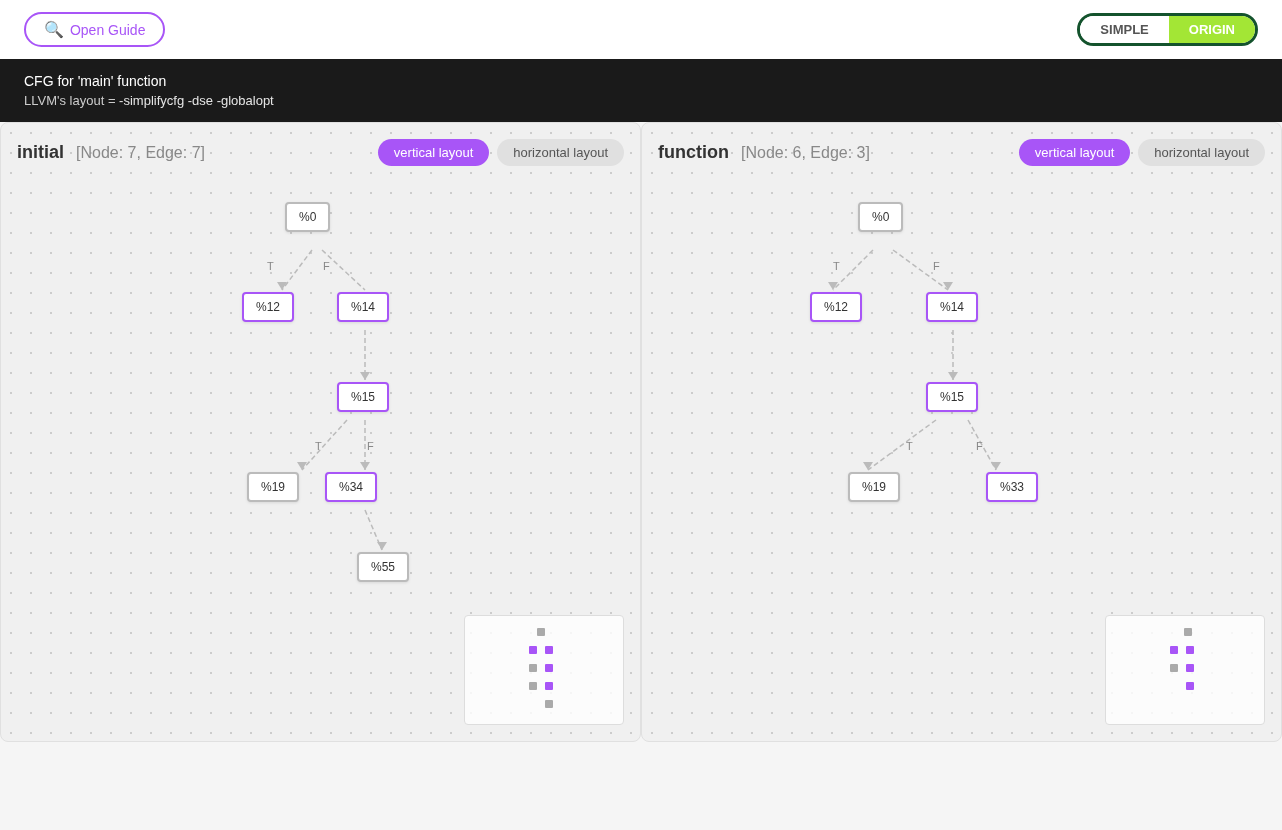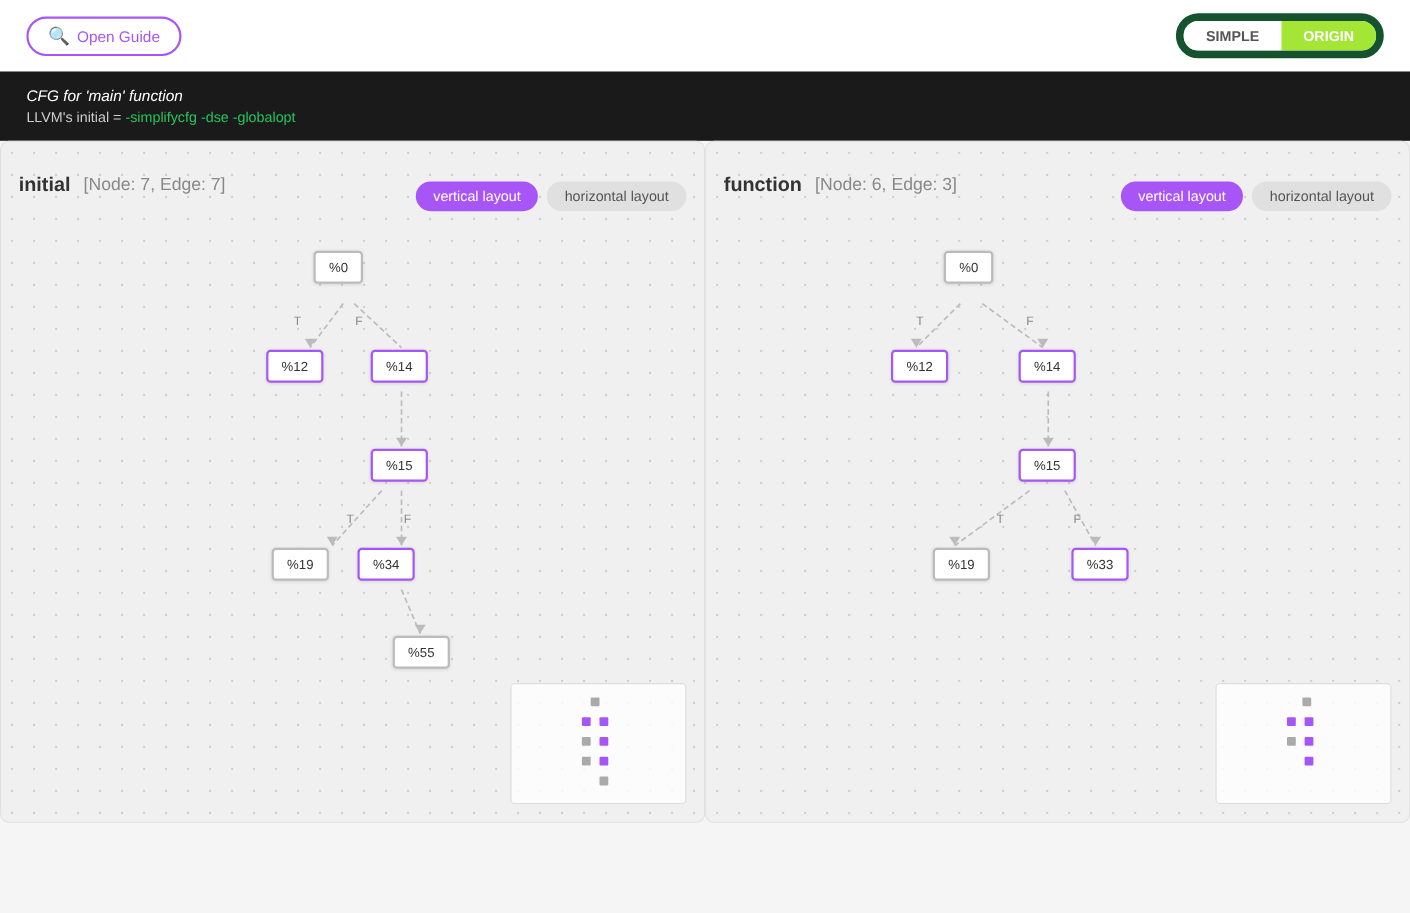--- a/index.html
+++ b/index.html
@@ -24,21 +24,21 @@
       color: #a855f7;
       font-size: 14px;
       cursor: pointer;
     }
     .open-guide-btn .icon { font-size: 16px; }
 
     .mode-toggle {
       display: flex;
       border-radius: 999px;
       overflow: hidden;
-      border: 7px solid #14532d;
+      border: 3px solid #14532d;
     }
     .mode-btn {
       padding: 6px 20px;
       font-size: 13px;
       font-weight: 600;
       cursor: pointer;
       border: none;
       background: transparent;
     }
     .mode-btn.active {
@@ -50,24 +50,24 @@
       color: #555;
     }
 
     
     .info-banner {
       background: #1a1a1a;
       color: #fff;
       padding: 14px 24px;
       margin: 0;
     }
-    .info-banner .title { font-size: 14px; margin-bottom: 4px; font-style: italic; }
+    .info-banner .title { font-size: 14px; margin-bottom: 4px; }
     .info-banner .passes { font-size: 13px; }
     .info-banner .passes-label { color: #ccc; }
-    .info-banner .passes-value { color: #22c55e; }
+    .info-banner .passes-value { color: #e5e5e5; }
 
     
     .main {
       display: flex;
       padding: 0;
     }
 
     .panel {
       flex: 1;
       background: #f0f0f0;
@@ -92,21 +92,20 @@
       color: #333;
     }
     .panel-meta {
       font-size: 16px;
       color: #888;
     }
     .layout-toggle {
       margin-left: auto;
       display: flex;
       gap: 8px;
-      margin-top: 20px;
     }
     .layout-btn {
       padding: 6px 16px;
       border-radius: 999px;
       border: none;
       font-size: 13px;
       cursor: pointer;
     }
     .layout-btn.active {
       background: #a855f7;
@@ -190,21 +189,21 @@
   </button>
   <div class="mode-toggle">
     <button class="mode-btn">SIMPLE</button>
     <button class="mode-btn active">ORIGIN</button>
   </div>
 </div>
 
 <div class="info-banner">
   <div class="title">CFG for 'main' function</div>
   <div class="passes">
-    <span class="passes-label">LLVM's initial = </span>
+    <span class="passes-label">LLVM's layout = </span>
     <span class="passes-value">-simplifycfg -dse -globalopt</span>
   </div>
 </div>
 
 <div class="main">
 
   <div class="panel">
     <div class="panel-header">
       <span class="panel-title">initial</span>
       <span class="panel-meta">[Node: 7, Edge: 7]</span>
@@ -290,21 +289,21 @@
         <polygon points="295,198 290,190 300,190" fill="#bbb"></polygon>
         <polygon points="210,288 205,280 215,280" fill="#bbb"></polygon>
         <polygon points="338,288 333,280 343,280" fill="#bbb"></polygon>
       </svg>
 
       <div class="cfg-node grey-border" style="left:200px; top:20px;">%0</div>
       <div class="cfg-node" style="left:152px; top:110px;">%12</div>
       <div class="cfg-node" style="left:268px; top:110px;">%14</div>
       <div class="cfg-node" style="left:268px; top:200px;">%15</div>
       <div class="cfg-node grey-border" style="left:190px; top:290px;">%19</div>
-      <div class="cfg-node" style="left:316px; top:290px;">%33</div>
+      <div class="cfg-node" style="left:328px; top:290px;">%33</div>
 
       <span class="edge-label" style="left:175px; top:78px;">T</span>
       <span class="edge-label" style="left:275px; top:78px;">F</span>
       <span class="edge-label" style="left:248px; top:258px;">T</span>
       <span class="edge-label" style="left:318px; top:258px;">F</span>
     </div>
 
     <div class="minimap">
       <div class="minimap-dot grey" style="left:78px; top:12px;"></div>
       <div class="minimap-dot" style="left:64px; top:30px;"></div>

